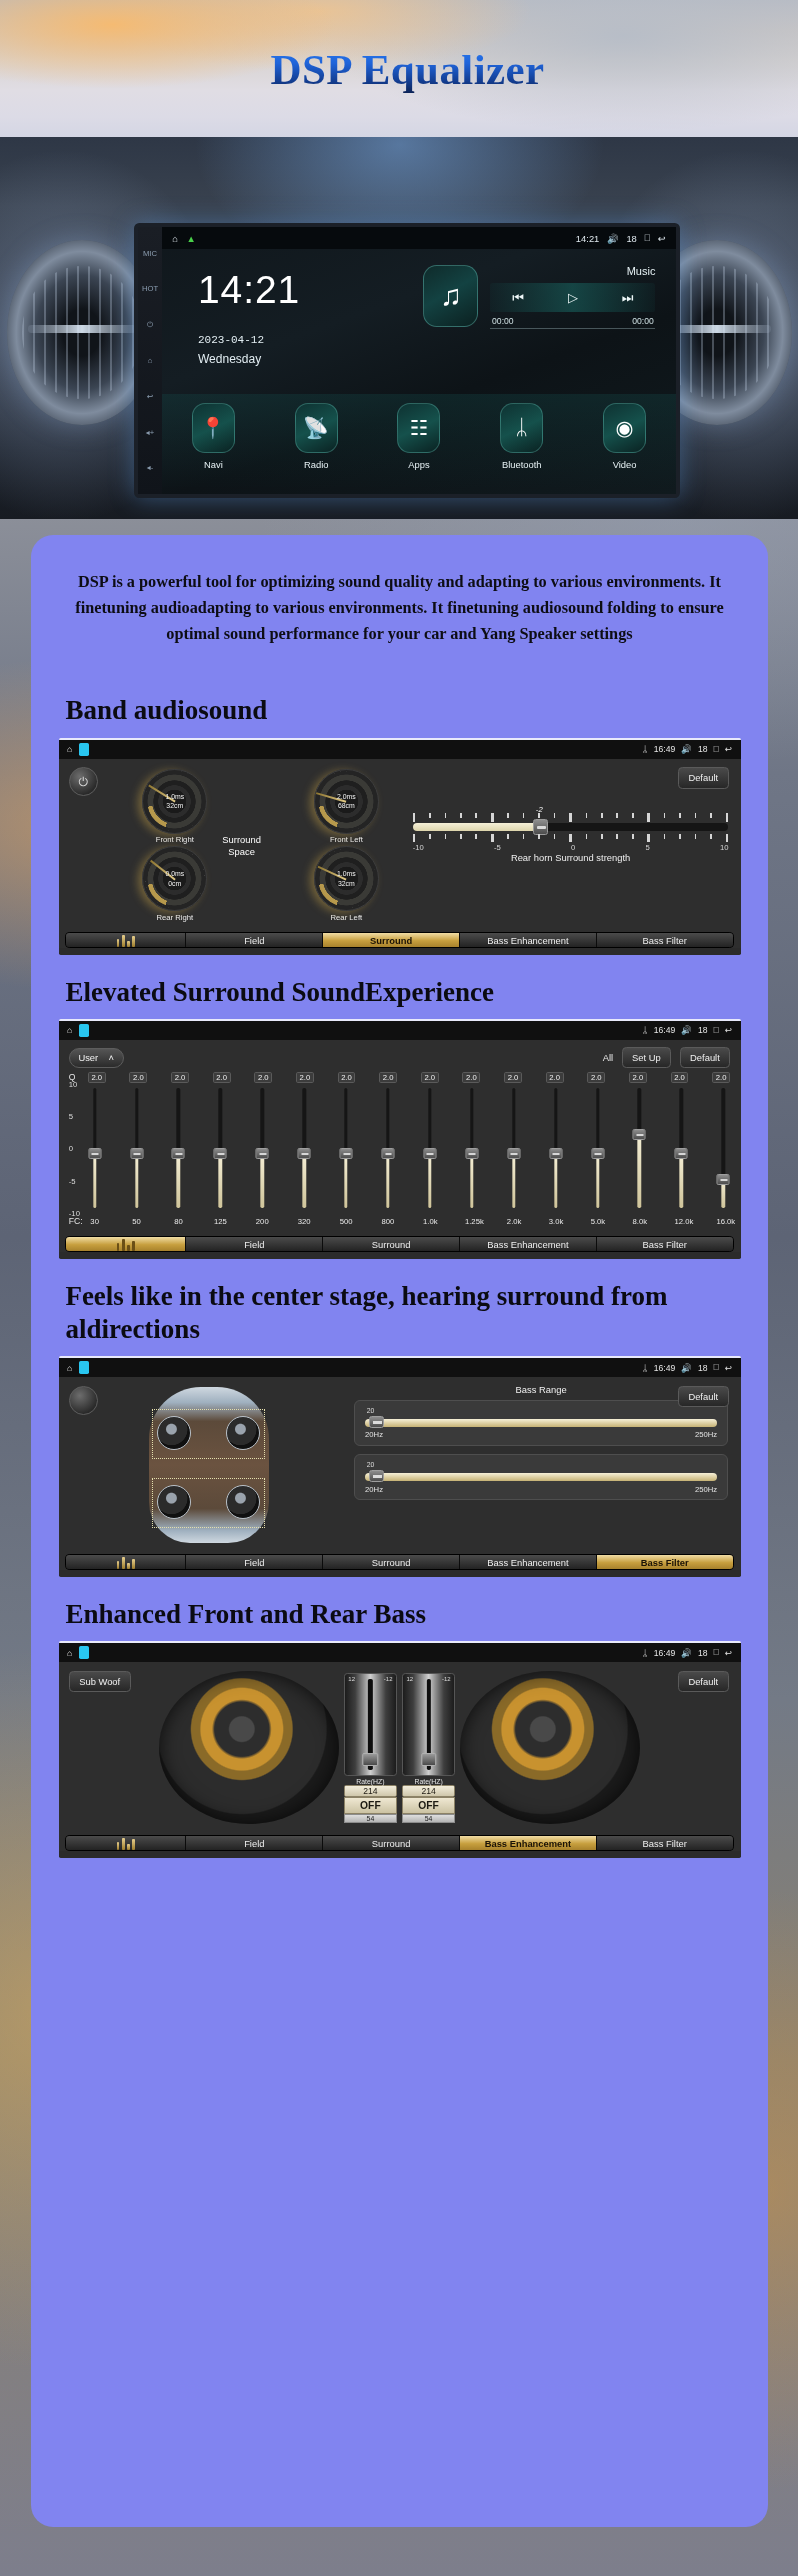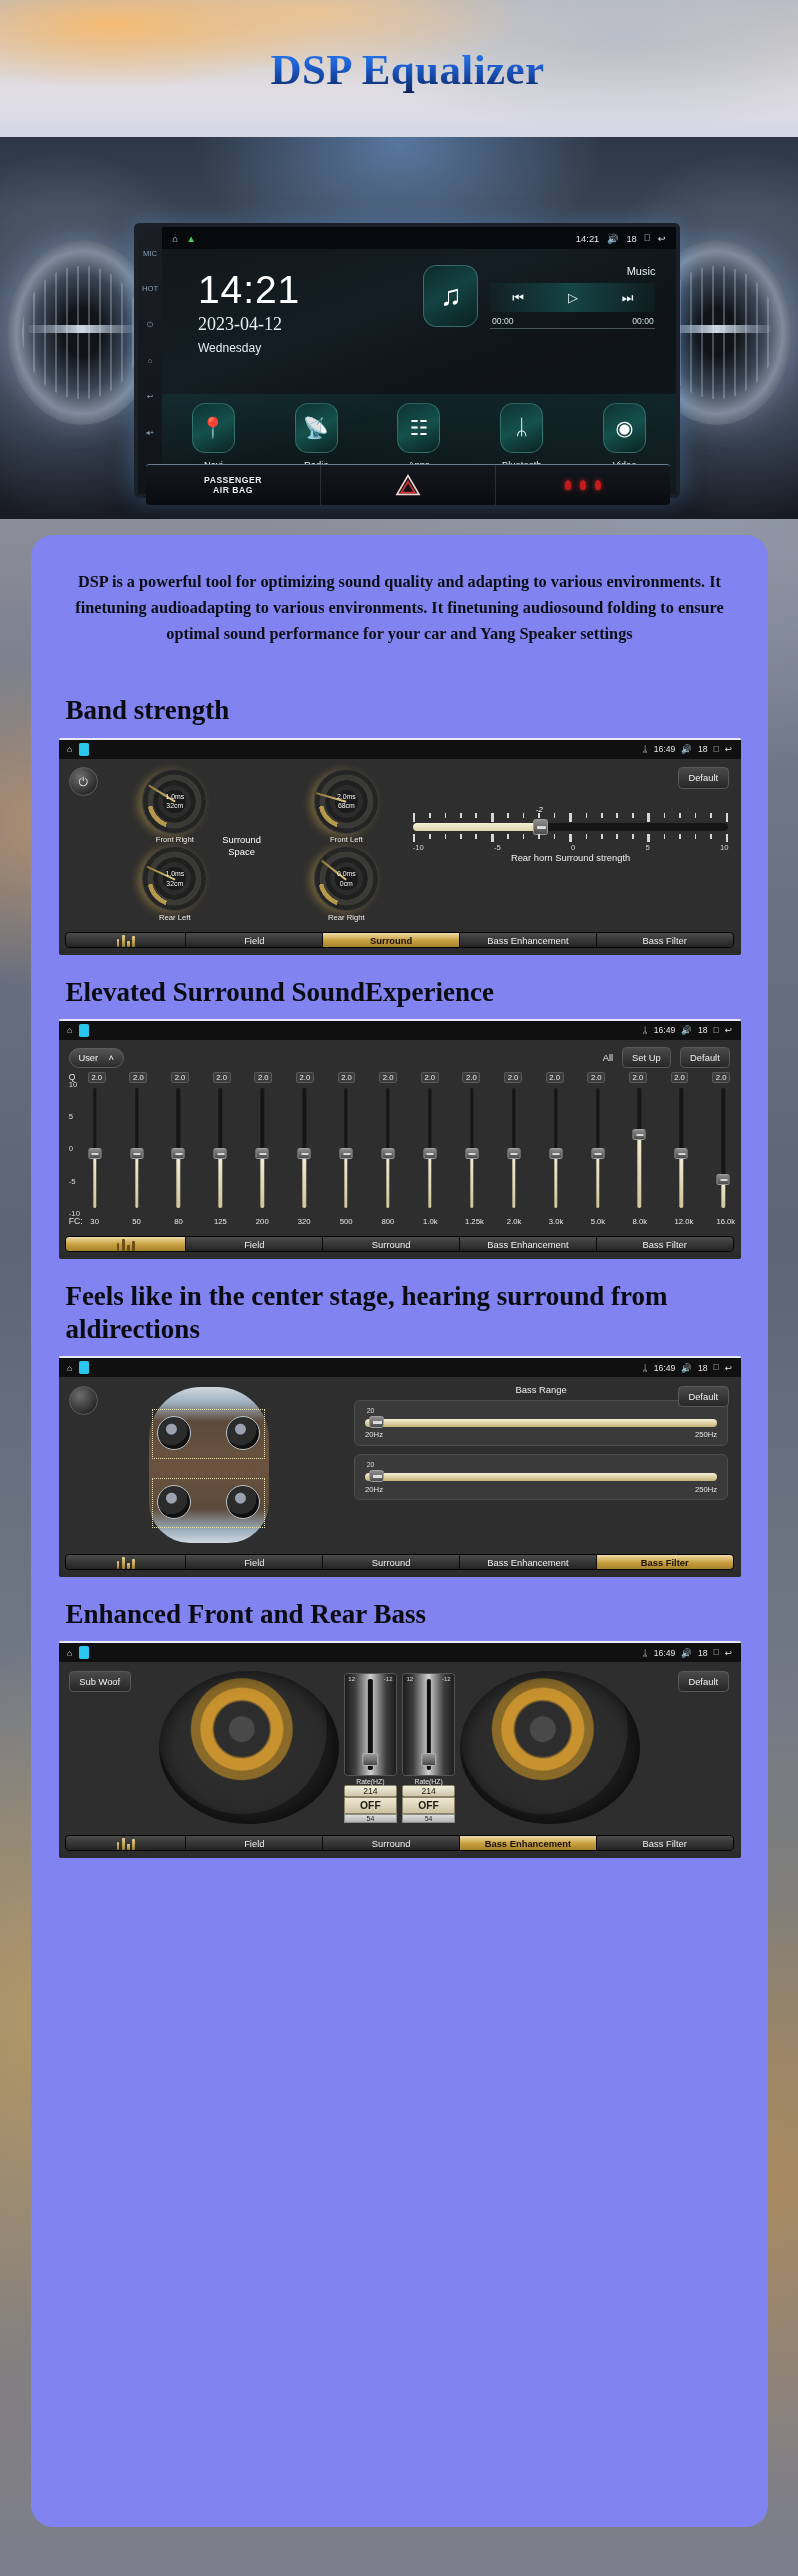--- a/index.html
+++ b/index.html
@@ -92,21 +92,21 @@
   .hu-screen{ position:absolute; left:24px; top:0; right:0; bottom:0; overflow:hidden;
     background: linear-gradient(160deg,#10171c 0%, #141d23 35%, #0d1317 60%, #101a1e 100%); }
   .hu-status{ height:22px; display:flex; align-items:center; justify-content:space-between;
     padding:0 10.3px; color:#dfe8ee; font-size:9.4px; font-family:"Liberation Sans",sans-serif;
     background:#060a0d; }
   .hu-status .left-ic{ display:flex; gap:8.6px; align-items:center; }
   .hu-status .right-ic{ display:flex; gap:7.7px; align-items:center; }
   .hu-body{ position:relative; height:calc(100% - 22px); }
   .hu-clock{ position:absolute; left:36px; top:20.6px; }
   .hu-clock .time{ font-family:"Liberation Sans",sans-serif; font-size:39px; color:#fff; letter-spacing:0.9px; line-height:1; }
-  .hu-clock .date{ font-family:Liberation Serif, serif; font-size:18px; color:#e3eef3; margin-top:5px; }
+  .hu-clock .date{ font-family:Liberation Mono, monospace; font-size:11px; color:#e3eef3; margin-top:25px; }
   .hu-clock .day{ font-family:"Liberation Sans",sans-serif; font-size:12px; color:#e3eef3; margin-top:6.9px; }
   .hu-music{ position:absolute; right:20.6px; top:15.5px; width:232px; display:flex; gap:12px; }
   .hu-music-art{ width:55px; height:62px; border-radius:13.7px; flex:0 0 auto;
     background:linear-gradient(150deg,#0f2b2b,#134242 45%,#0b2020);
     border:0.9px solid rgba(120,220,210,.35); display:flex; align-items:center; justify-content:center;
     color:#fff; font-size:29px; }
   .hu-music-right{ flex:1; }
   .hu-music-label{ text-align:right; color:#e6f1f4; font-size:11px; font-family:"Liberation Sans",sans-serif; }
   .hu-music-ctrls{ margin-top:6.9px; height:29px; border-radius:2.6px;
     background:linear-gradient(90deg,rgba(18,70,70,.15),rgba(25,105,100,.55),rgba(18,70,70,.15));
@@ -421,50 +421,27 @@
             </div>
             <div class="hu-app">
               <div class="ic">◉</div>
               <div class="lb">Video</div>
             </div>
           </div>
         </div>
       </div>
     </div>
 
-    <div class="dash-lower">
-      <div class="seg">
-        <div class="airbag">
-          <div>PASSENGER</div>
-          <div>AIR BAG</div>
-        </div>
-      </div>
-      <div class="seg">
-        <div class="hazard">
-          <svg viewBox="0 0 30 26">
-              <polygon points="15,2 28,24 2,24" fill="none" stroke="#f3d5d5" stroke-width="2"></polygon>
-          <polygon points="15,9 23,22 7,22" fill="none" stroke="#d13636" stroke-width="2"></polygon>
-            </svg>
-        </div>
-      </div>
-      <div class="seg">
-        <div class="redlights">
-            <i></i>
-            <i></i>
-            <i></i>
-          </div>
-      </div>
-    </div>
   </div>
 
   <div class="card">
 
     <div class="intro">DSP is a powerful tool for optimizing sound quality and adapting to various environments. It finetuning audioadapting to various environments. It finetuning audiosound folding to ensure optimal sound performance for your car and Yang Speaker settings</div>
 
-    <div class="sec-head">Band strength</div>
+    <div class="sec-head">Band audiosound</div>
     <div class="screen">
       <div class="sc-status">
         <span class="l">
           <span>⌂</span>
           <span class="bt-badge"></span>
         </span>
         <span class="r">
           <span>ᛦ</span>
           <span>16:49</span>
           <span>🔊</span>
@@ -502,38 +479,38 @@
                   <div class="kn-val">
                     <span>2.0ms</span>
                     <span>68cm</span>
                   </div>
                 </div>
                 <div class="kn-lb">Front Left</div>
               </div>
               <div class="kn">
                 <div class="kn-dial">
                     <div class="kn-ticks"></div>
+                  <div class="kn-needle" style="transform:rotate(218deg)"></div>
+                  <div class="kn-val">
+                    <span>0.0ms</span>
+                    <span>0cm</span>
+                  </div>
+                </div>
+                <div class="kn-lb">Rear Right</div>
+              </div>
+              <div class="kn">
+                <div class="kn-dial">
+                    <div class="kn-ticks"></div>
                   <div class="kn-needle" style="transform:rotate(205deg)"></div>
                   <div class="kn-val">
                     <span>1.0ms</span>
                     <span>32cm</span>
                   </div>
                 </div>
                 <div class="kn-lb">Rear Left</div>
-              </div>
-              <div class="kn">
-                <div class="kn-dial">
-                    <div class="kn-ticks"></div>
-                  <div class="kn-needle" style="transform:rotate(218deg)"></div>
-                  <div class="kn-val">
-                    <span>0.0ms</span>
-                    <span>0cm</span>
-                  </div>
-                </div>
-                <div class="kn-lb">Rear Right</div>
               </div>
             </div>
             <div class="surr-center">
               <div>Surround</div>
               <div>Space</div>
             </div>
           </div>
 
           <div class="surr-right">
             <div class="hslider">

